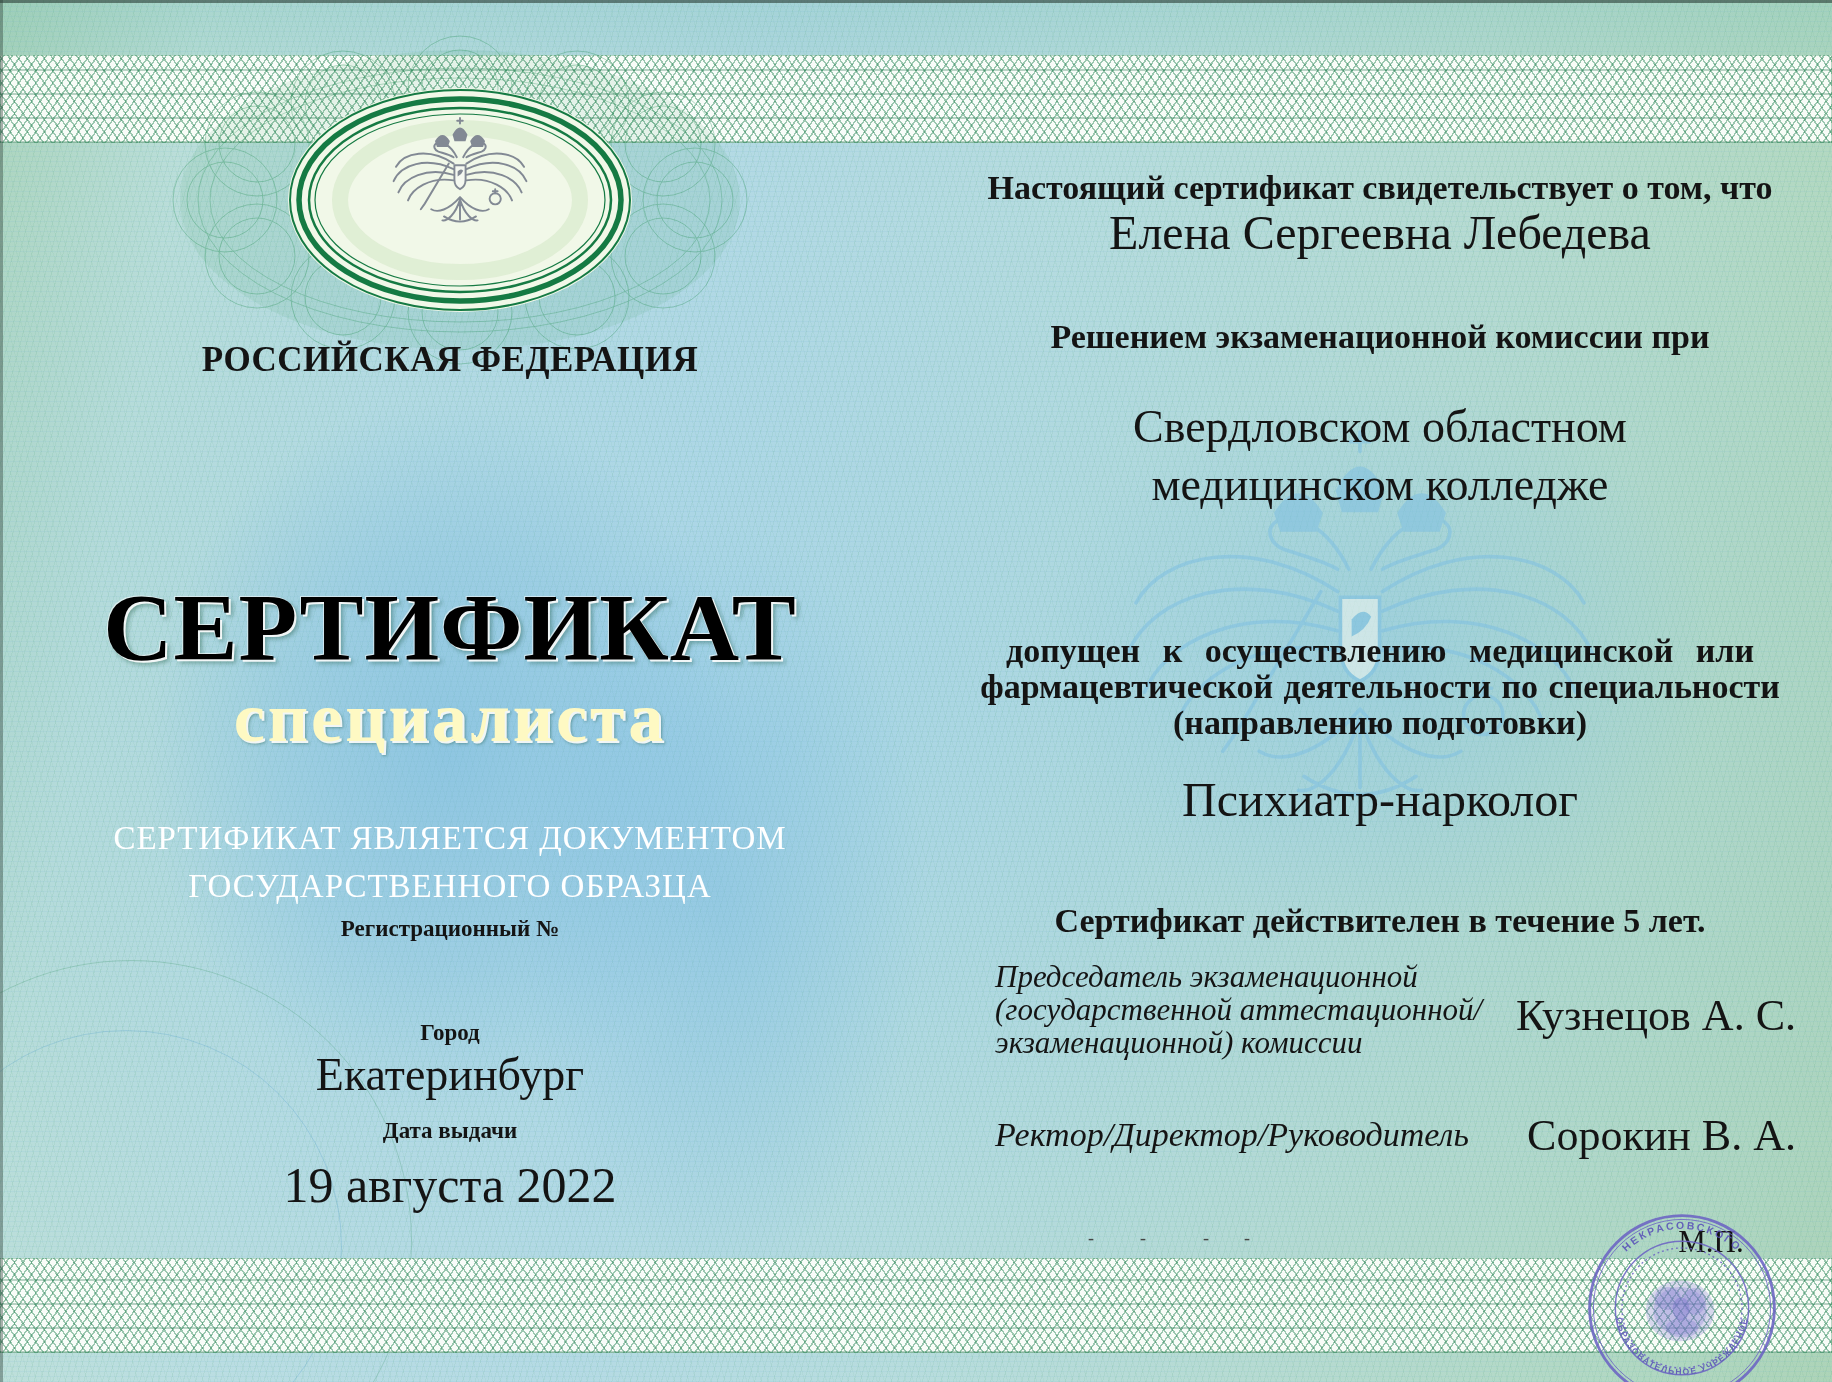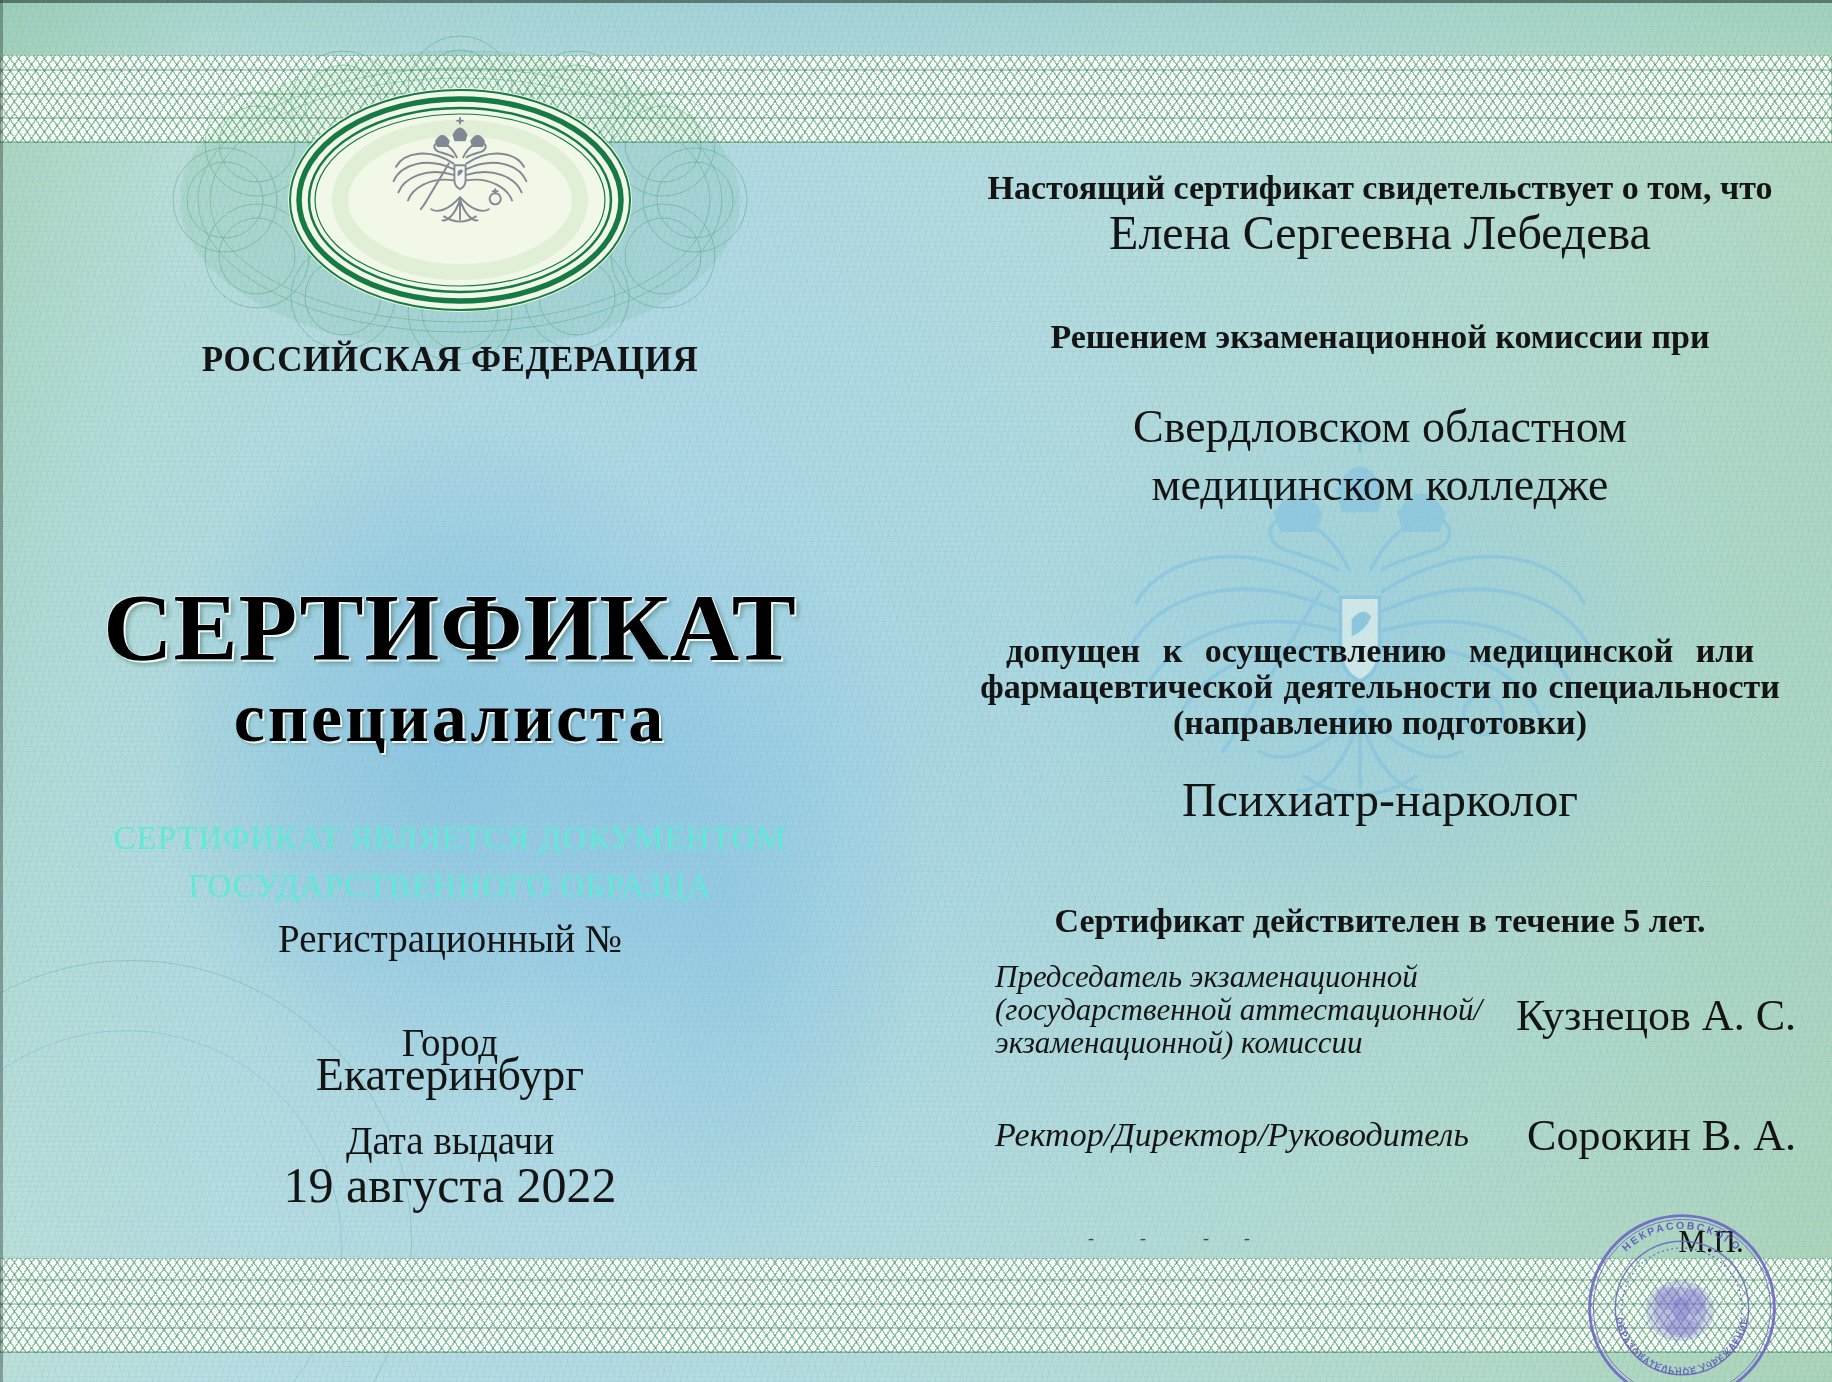--- a/index.html
+++ b/index.html
@@ -47,25 +47,25 @@
   .stamp-text{font-family:"Liberation Sans","DejaVu Sans",sans-serif;font-weight:bold;
     font-size:11px;letter-spacing:2.5px;fill:#5a52b8;}
   .stamp-text-sm{font-size:9px;letter-spacing:1.5px;}
   
   .col-left{position:absolute;left:30px;top:0;width:840px;height:100%;}
   .col-right{position:absolute;left:950px;top:0;width:860px;height:100%;}
   .col-left>div,.col-right>div{position:absolute;left:0;width:100%;text-align:center;}
   .country{top:340px;font-size:35px;font-weight:bold;letter-spacing:.5px;}
   .big-title{top:572px;font-size:96px;font-weight:bold;letter-spacing:1px;color:#000000;
     text-shadow:2px 2px 0 rgba(255,255,255,.9), -1px -1px 0 rgba(255,255,255,.55), 4px 4px 4px rgba(8,70,40,.35);}
-  .sub-title{top:678px;font-size:70px;font-weight:bold;letter-spacing:3px;color:#000000;
+  .sub-title{top:678px;font-size:70px;font-weight:bold;letter-spacing:3px;color:#fef9c3;
     text-shadow:2px 2px 0 rgba(255,255,255,.9), 3px 3px 3px rgba(8,70,40,.35);}
-  .stmt{font-size:33px;color:#5eead4;letter-spacing:1px;font-weight:500;}
+  .stmt{font-size:33px;color:#ffffff;letter-spacing:1px;font-weight:500;}
   .stmt1{top:820px;} .stmt2{top:868px;}
-  .lbl{font-size:39px;font-weight:normal;}
+  .lbl{font-size:23px;font-weight:bold;}
   .reg-label{top:916px;} .reg-number{top:950px;font-size:48px;}
   .city-label{top:1020px;} .city-value{top:1048px;font-size:46px;}
   .date-label{top:1118px;} .date-value{top:1156px;font-size:50px;}
   .r-bold{font-size:34px;font-weight:bold;}
   .intro{top:140px;margin-top:29px;}
   .holder-name{top:205px;font-size:48px;}
   .commission{top:318px;}
   .inst1{top:400px;font-size:46px;} .inst2{top:458px;font-size:46px;}
   .adm{font-size:34px;font-weight:bold;}
   .adm1{top:632px;word-spacing:14px;} .adm2{top:668px;word-spacing:2px;} .adm3{top:704px;}

